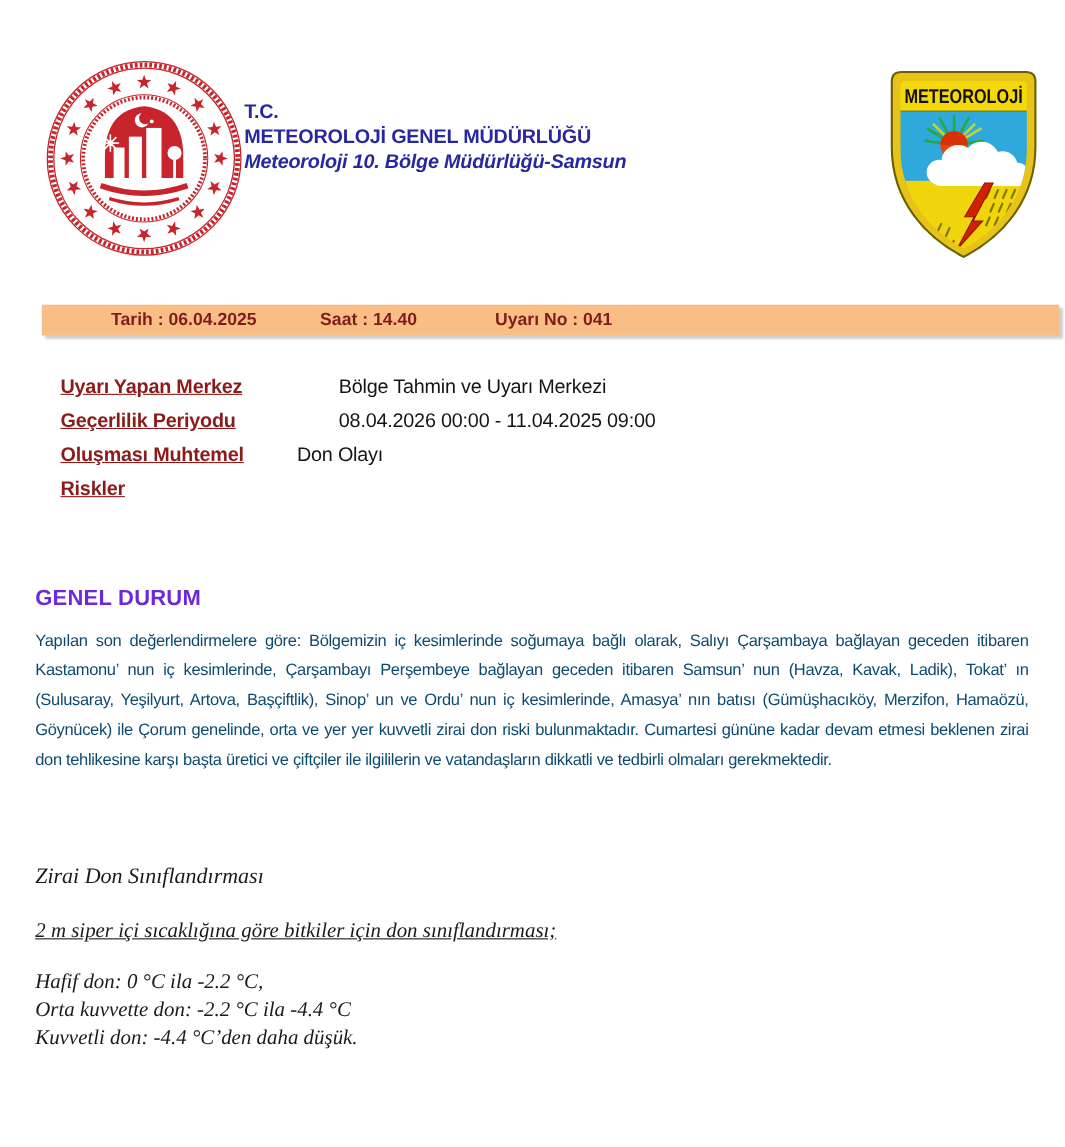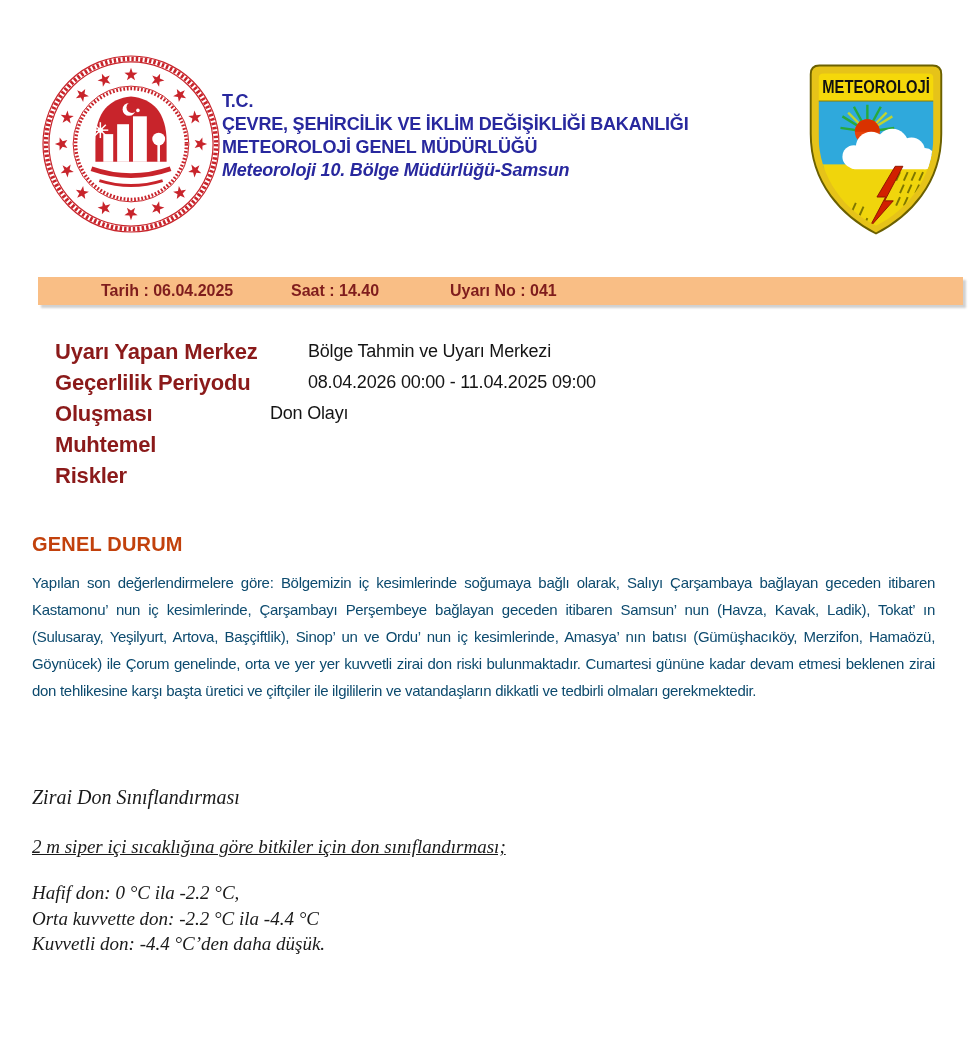--- a/index.html
+++ b/index.html
@@ -25,29 +25,29 @@
   }
   .banner span { position:absolute; top:0; line-height:28px; white-space:nowrap; }
   .banner .b-date { left:63px; }
   .banner .b-time { left:253px; }
   .banner .b-no   { left:412px; }
   
   .fields { position:absolute; left:55px; top:336px; width:880px; }
   .frow { display:flex; align-items:flex-start; }
   .flabel {
     width:253px; flex:0 0 253px; color:#8B1A1A; font-weight:bold;
-    font-size:22px; line-height:31px; letter-spacing:-0.2px;
+    font-size:18px; line-height:31px; letter-spacing:-0.2px;text-decoration:underline;
   }
   .fvalue { flex:1; font-size:18px; line-height:31px; letter-spacing:-0.2px; color:#141414; }
   .fvalue.bold { font-weight:bold; }
   .flabel.wrap { width:215px; flex:0 0 215px; padding-right:38px; }
   
   .genel-heading {
     position:absolute; left:32px; top:533px;
-    color:#c2410c; font-weight:bold; font-size:20px; letter-spacing:0.2px;
+    color:#6d28d9; font-weight:bold; font-size:20px; letter-spacing:0.2px;
   }
   .genel-paragraph {
     position:absolute; left:32px; top:569px; width:903px;
     font-size:15px; line-height:27px; letter-spacing:-0.3px;
     text-align:justify; text-align-last:left; color:#0c4a6e;
   }
   
   .classification {
     position:absolute; left:32px; top:786px; width:903px;
     font-family:"Liberation Serif", serif; font-style:italic; font-size:19px; color:#1a1a1a;
@@ -110,21 +110,20 @@
       <circle cx="118" cy="85" r="6.5" fill="#ffffff"></circle>
       <rect x="116.7" y="91" width="2.6" height="17" fill="#ffffff"></rect>
 
       <path d="M50,115 Q90,129 130,115" fill="none" stroke="#C8242B" stroke-width="5"></path>
       <path d="M58,127 Q90,137 122,127" fill="none" stroke="#C8242B" stroke-width="3"></path>
     </g>
   </svg>
 
   <div class="header-text">
     <div>T.C.</div>
-    <div>ÇEVRE, ŞEHİRCİLİK VE İKLİM DEĞİŞİKLİĞİ BAKANLIĞI</div>
     <div>METEOROLOJİ GENEL MÜDÜRLÜĞÜ</div>
     <div class="ht4">Meteoroloji 10. Bölge Müdürlüğü-Samsun</div>
   </div>
 
   <svg class="met-logo" viewBox="0 0 150 185" xmlns="http://www.w3.org/2000/svg">
     <defs>
       <clipPath id="shieldClip">
         <path d="M75,172 C44,156 15,124 15,76 L15,19 Q15,13 21,13 L129,13 Q135,13 135,19 L135,76 C135,124 106,156 75,172 Z"></path>
       </clipPath>
     </defs>

